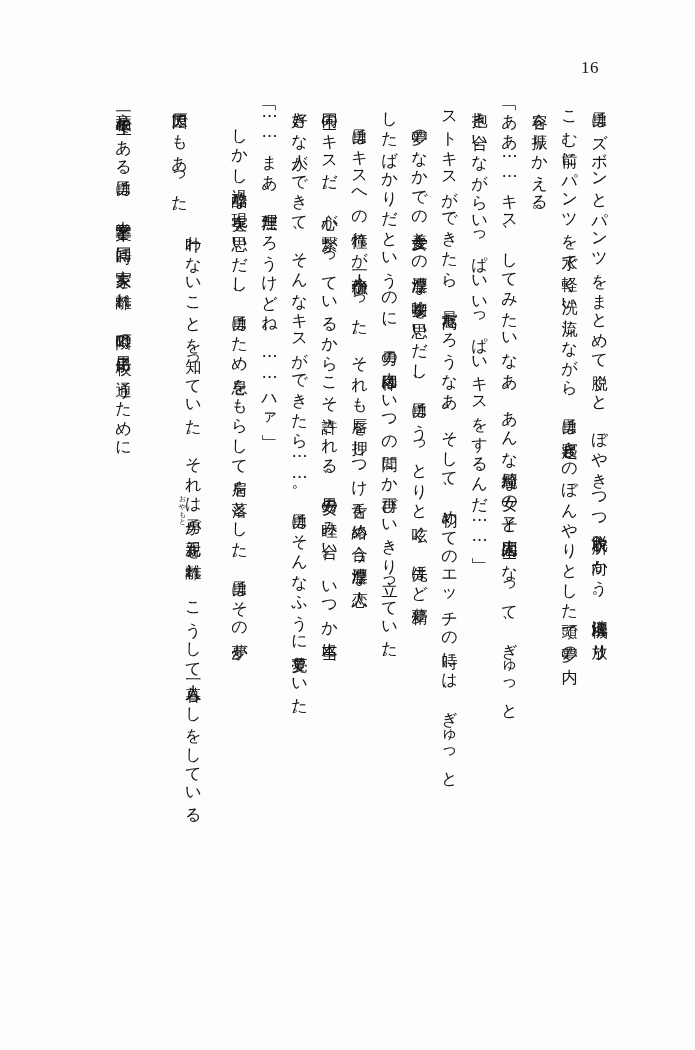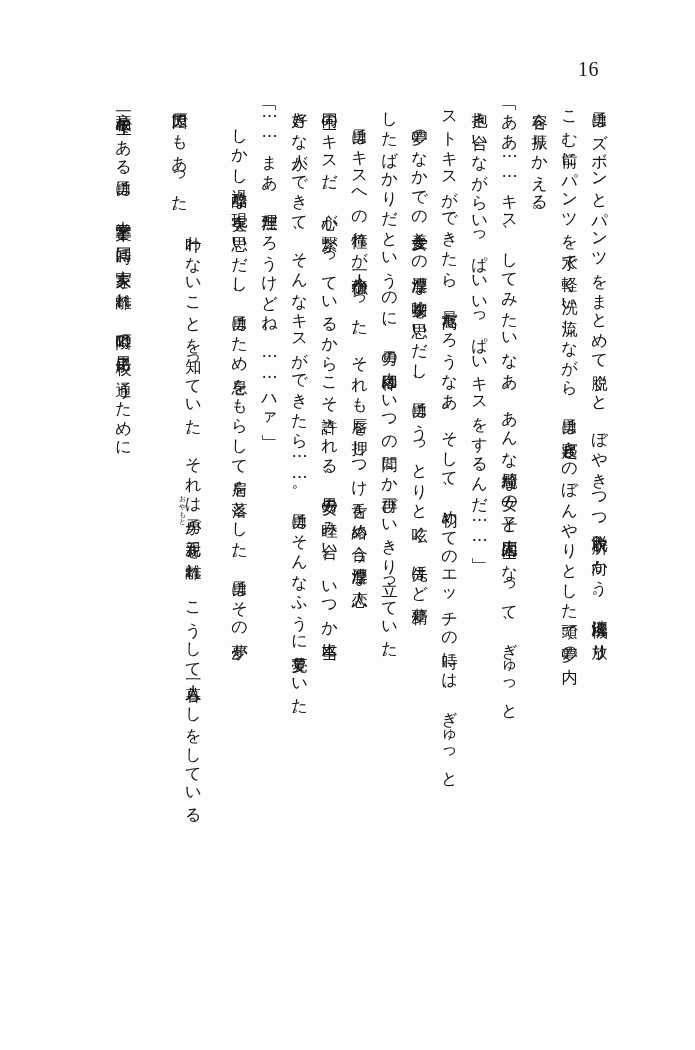--- a/index.html
+++ b/index.html
@@ -18,21 +18,21 @@
     position: relative;
     width: 695px;
     height: 1050px;
     background: #fdfdfd;
     box-sizing: border-box;
   }
   .page-number {
     position: absolute;
     top: 58px;
     right: 96px;
-    font-size: 20px;
+    font-size: 17px;
     color: #1a1a1a;
     letter-spacing: 0.5px;
   }
   .text-body {
     position: absolute;
     top: 100px;
     right: 88px;
     left: 56px;
     height: 880px;
     display: flex;

